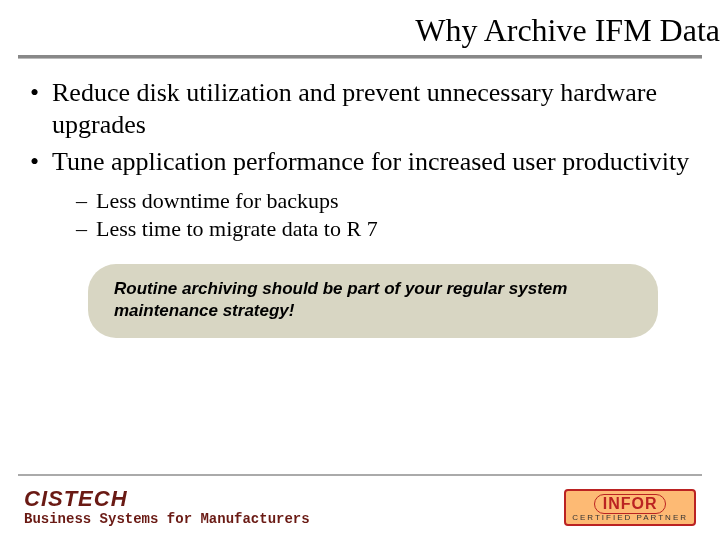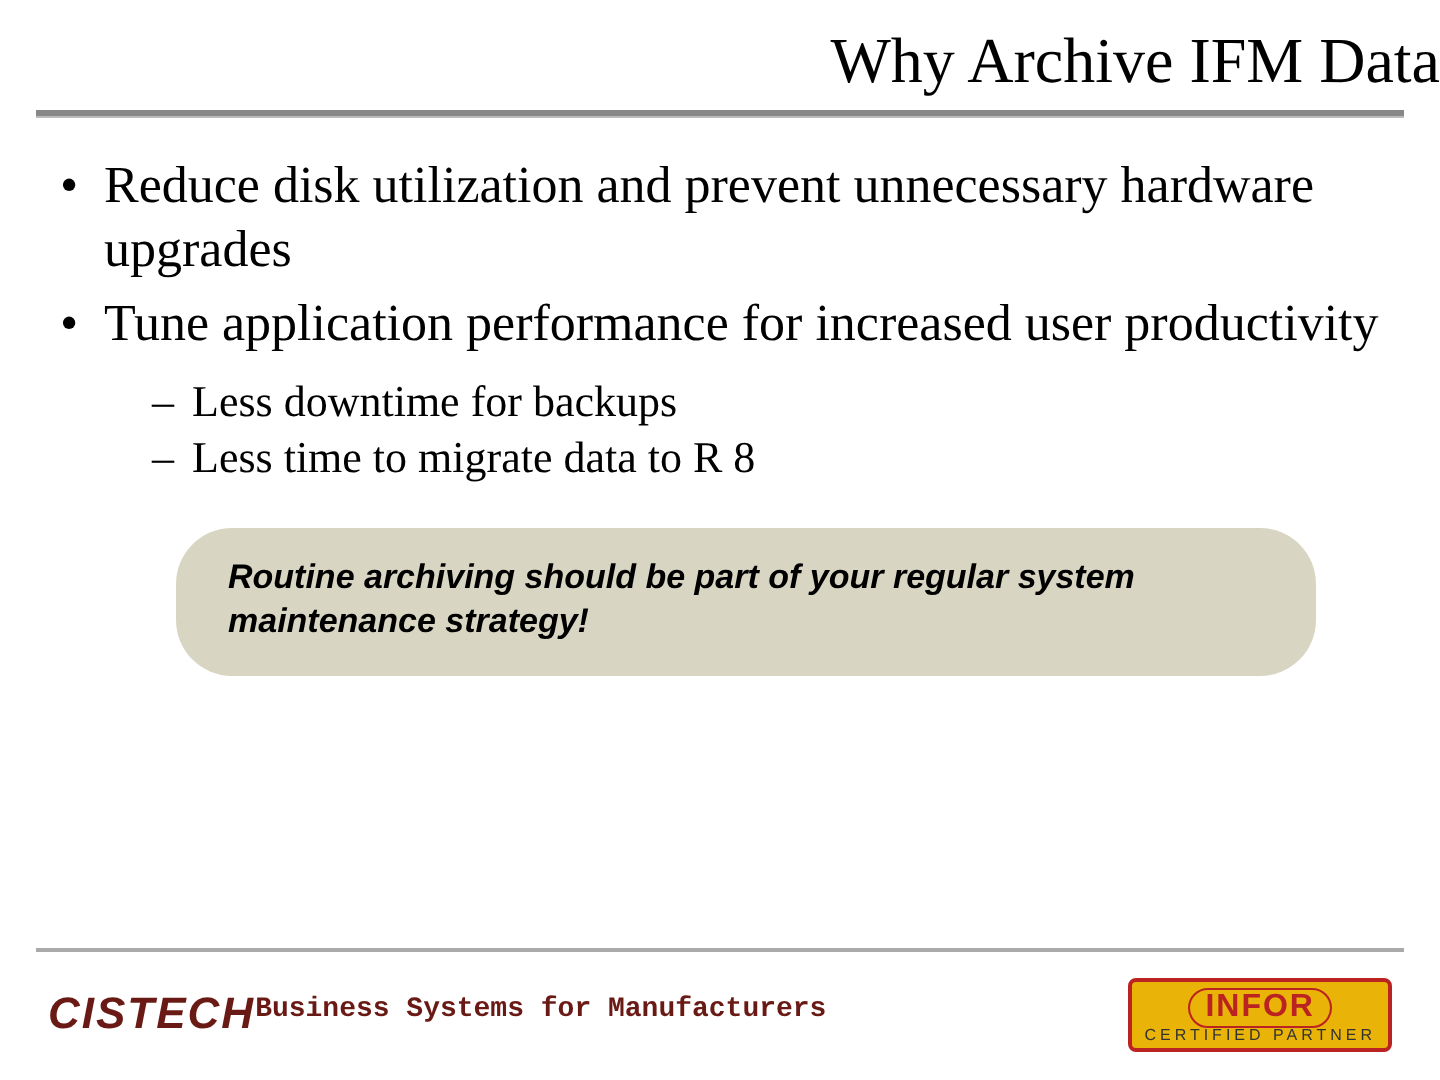--- a/index.html
+++ b/index.html
@@ -93,21 +93,21 @@
     right: 0;
     bottom: 6px;
     height: 54px;
     display: flex;
     justify-content: space-between;
     align-items: center;
     padding: 0 24px;
   }
   .logo-left {
     display: flex;
-    flex-direction: row;
+    flex-direction: column;
     line-height: 1;
   }
   .logo-left .brand {
     font-family: Arial, sans-serif;
     font-weight: 900;
     font-size: 22px;
     letter-spacing: 1px;
     color: #6a1a14;
     font-style: italic;
   }
@@ -115,21 +115,21 @@
     font-family: Liberation Mono, monospace;
     font-size: 14px;
     font-weight: bold;
     color: #6a1a14;
     margin-top: 2px;
   }
   .logo-right {
     border: 2px solid #b22;
     border-radius: 4px;
     padding: 3px 6px 2px 6px;
-    background: #eab308;
+    background: #fdba74;
     text-align: center;
     line-height: 1;
   }
   .logo-right .brand2 {
     font-family: Arial, sans-serif;
     font-weight: 900;
     font-size: 16px;
     color: #b22;
     letter-spacing: 1px;
     display: inline-block;
@@ -153,21 +153,21 @@
 </div>
 <hr class="title-rule">
 
 <div class="content">
   <ul class="main">
     <li>Reduce disk utilization and prevent unnecessary hardware upgrades</li>
     <li>Tune application performance for increased user productivity</li>
   </ul>
   <ul class="sub">
     <li>Less downtime for backups</li>
-    <li>Less time to migrate data to R 8</li>
+    <li>Less time to migrate data to R 7</li>
   </ul>
   <div class="callout">Routine archiving should be part of your regular system maintenance strategy!</div>
 </div>
 
 <hr class="footer-rule">
 
 <div class="footer">
   <div class="logo-left">
     <span class="brand">
       <span>CISTECH</span>

